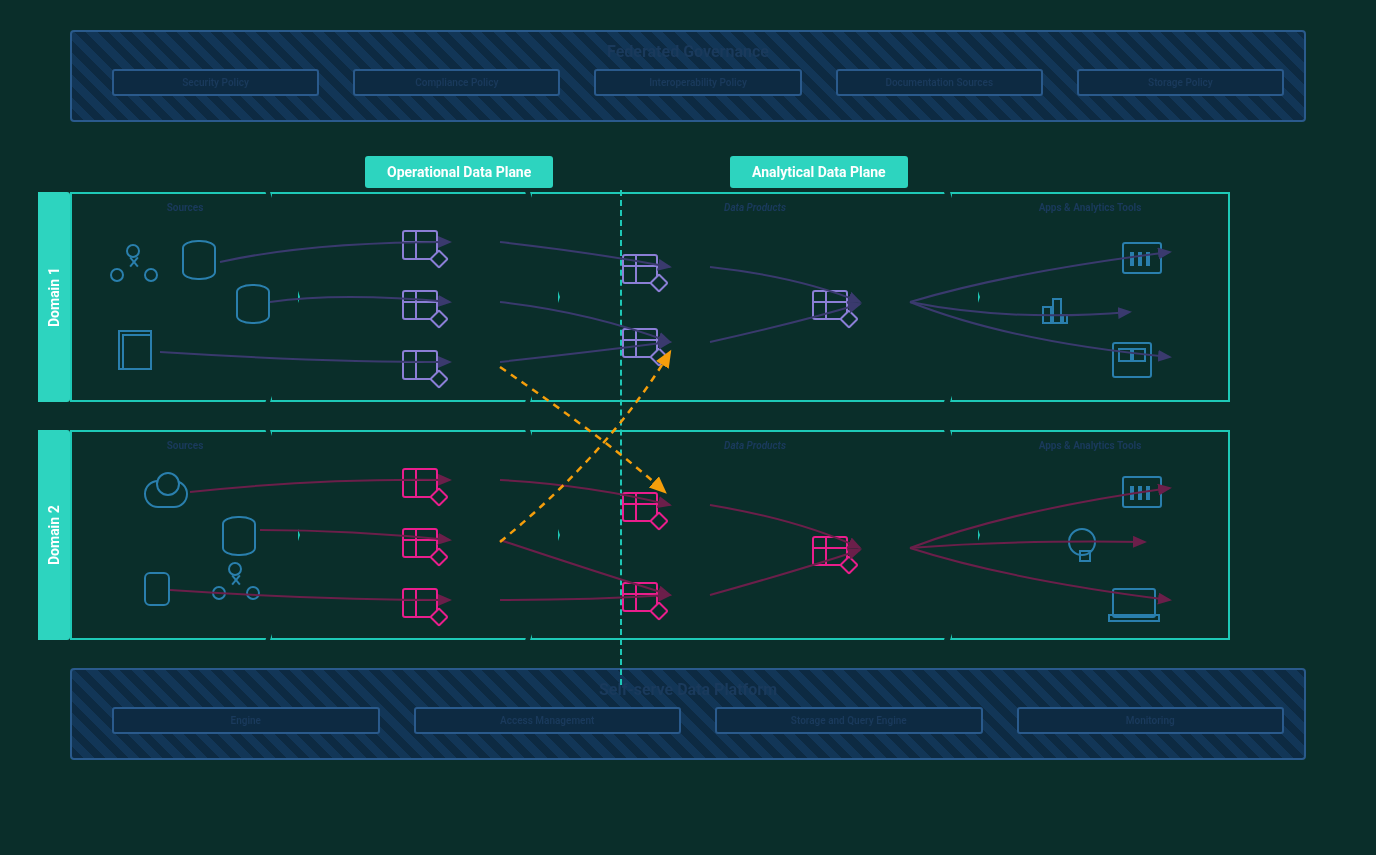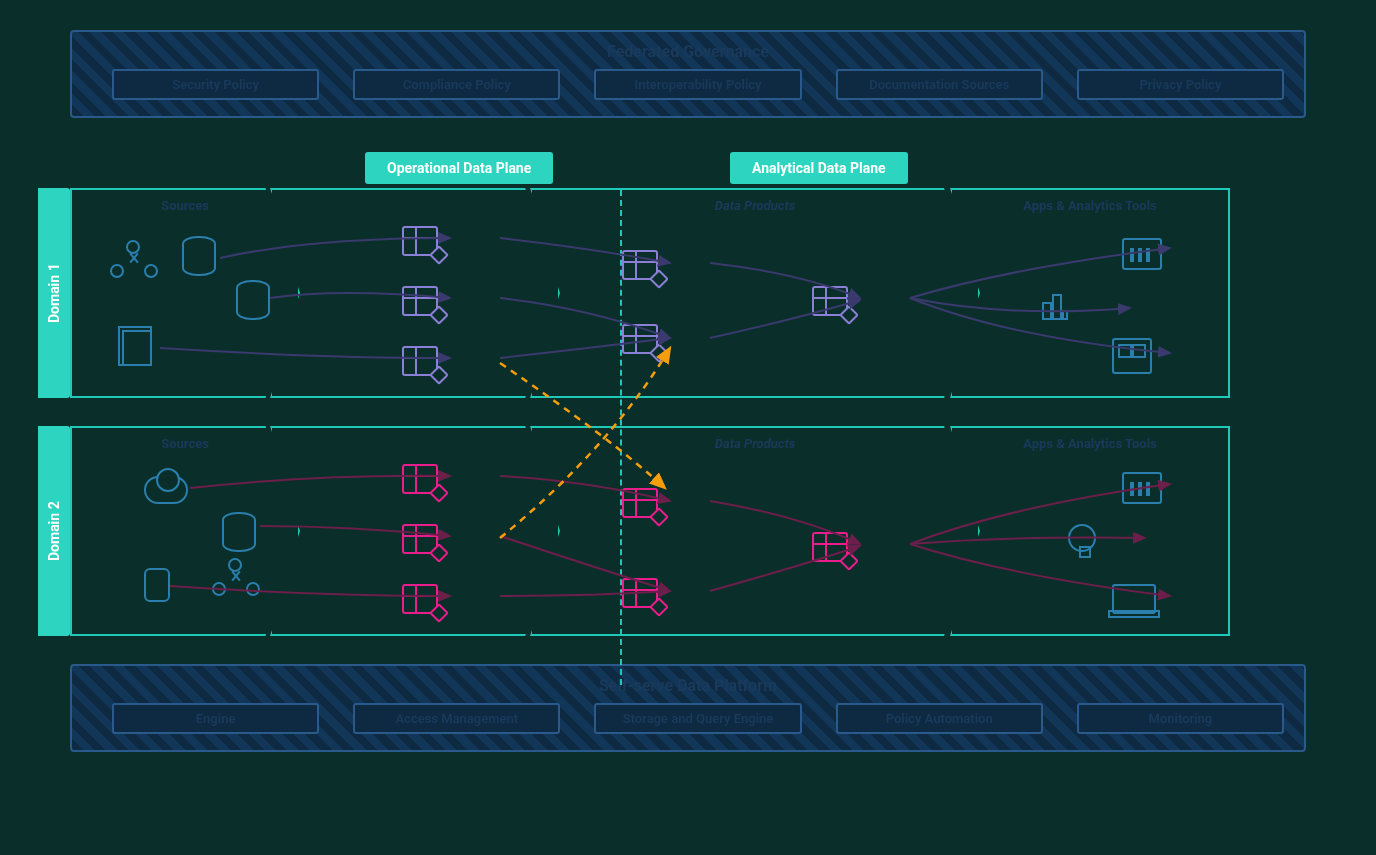--- a/index.html
+++ b/index.html
@@ -24,39 +24,39 @@
     overflow:hidden;
     position:relative;
   }
   .diagram{position:relative;width:100%;height:100%;padding:30px 70px;}
 
   
   .hatched-band{
     border:2px solid var(--navy-border);
     background:repeating-linear-gradient(45deg,#0d2a42 0 8px,#123657 8px 16px);
     border-radius:4px;
-    padding:10px 20px 16px;
+    padding:10px 20px 24px;
     text-align:center;
   }
   .band-title{
     color:var(--text-navy);
     font-weight:700;
     font-size:16px;
     margin-bottom:8px;
   }
   .policy-row{display:flex;gap:14px;justify-content:space-between;}
   .policy-box{
     flex:1;
     border:2px solid var(--navy-border);
     background:#0d2a42;
     border-radius:3px;
     padding:6px 4px;
     color:var(--text-navy);
     font-weight:600;
-    font-size:13px;
+    font-size:10px;
     margin-left:20px;
   }
 
   
   .plane-labels{position:relative;height:36px;margin-top:34px;}
   .plane-tab{
     position:absolute;
     top:0;
     background:var(--teal-bright);
     color:#fff;
@@ -114,21 +114,21 @@
   .stage.ops{width:290px;margin-left:-30px;clip-path:polygon(0 0,88% 0,100% 50%,88% 100%,0 100%,12% 50%);padding-left:40px;}
   .stage.products{width:450px;margin-left:-30px;clip-path:polygon(0 0,92% 0,100% 50%,92% 100%,0 100%,8% 50%);padding-left:40px;font-style:italic;}
   .stage.apps{width:280px;margin-left:-30px;clip-path:polygon(0 0,100% 0,100% 100%,0 100%,12% 50%);padding-left:40px;}
   .stage-label{
     position:absolute;
     top:8px;
     left:0;right:0;
     text-align:center;
     color:var(--text-navy);
     font-weight:700;
-    font-size:13px;
+    font-size:10px;
   }
 
   
   .ico{position:absolute;}
   .table-edit{width:36px;height:30px;border:2.5px solid;border-radius:3px;}
   .table-edit::before{content:"";position:absolute;left:0;right:0;top:9px;border-top:2.5px solid;}
   .table-edit::after{content:"";position:absolute;left:11px;top:0;bottom:0;border-left:2.5px solid;}
   .table-edit .pen{position:absolute;right:-10px;bottom:-8px;width:14px;height:14px;border:2.5px solid;border-radius:2px;transform:rotate(45deg);background:var(--bg);}
   .table-edit.purple,.table-edit.purple::before,.table-edit.purple::after{border-color:var(--purple);}
   .table-edit.purple .pen{border-color:var(--purple);}
@@ -168,21 +168,21 @@
 
 <div class="diagram">
 
   <div class="hatched-band">
     <div class="band-title">Federated Governance</div>
     <div class="policy-row">
       <div class="policy-box">Security Policy</div>
       <div class="policy-box">Compliance Policy</div>
       <div class="policy-box">Interoperability Policy</div>
       <div class="policy-box">Documentation Sources</div>
-      <div class="policy-box">Privacy Policy</div>
+      <div class="policy-box">Storage Policy</div>
     </div>
   </div>
 
   <div class="plane-labels">
     <div class="plane-tab op">Operational Data Plane</div>
     <div class="plane-tab an">Analytical Data Plane</div>
   </div>
 
   <div class="vline"></div>
 
@@ -340,18 +340,17 @@
     </svg>
 
   </div>
 
   <div class="hatched-band" style="margin-top:6px">
     <div class="band-title">Self-serve Data Platform</div>
     <div class="policy-row">
       <div class="policy-box">Engine</div>
       <div class="policy-box">Access Management</div>
       <div class="policy-box">Storage and Query Engine</div>
-      <div class="policy-box">Policy Automation</div>
       <div class="policy-box">Monitoring</div>
     </div>
   </div>
 
 </div>
 
 </body></html>

